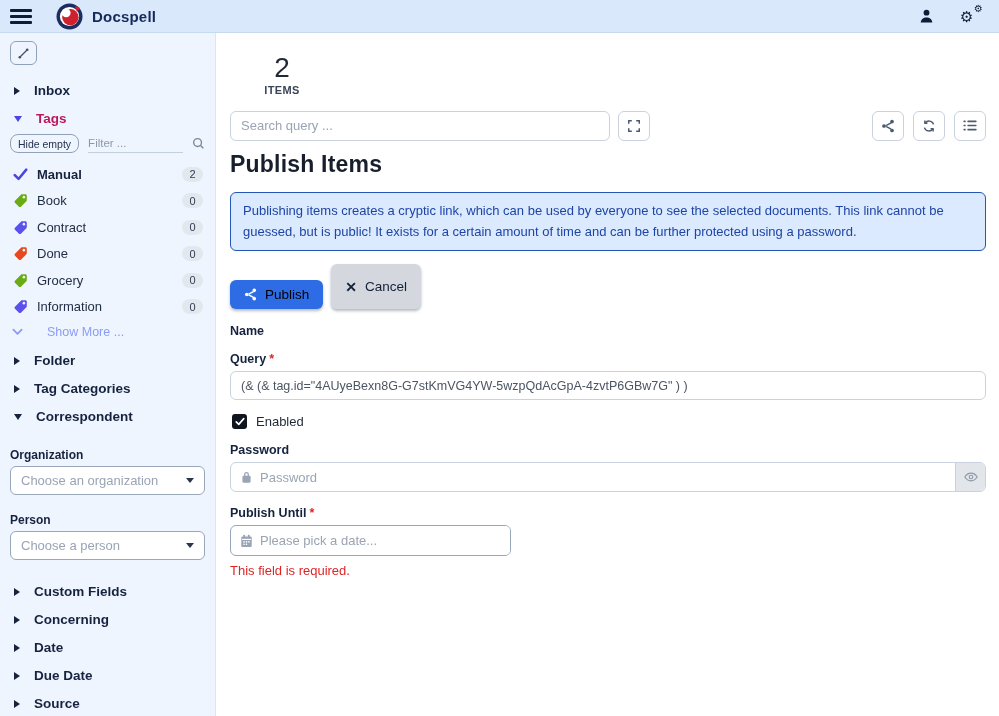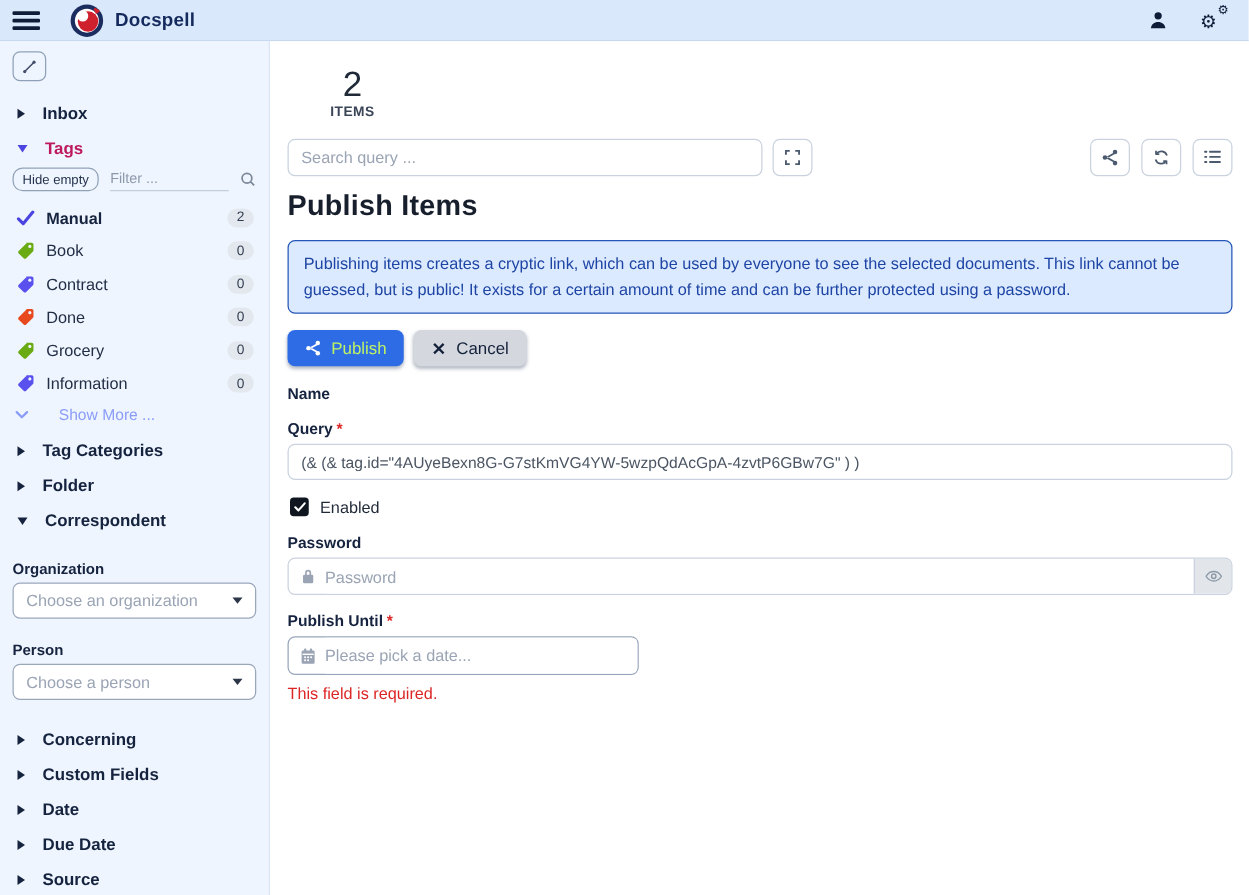--- a/index.html
+++ b/index.html
@@ -77,21 +77,21 @@
   .right-icons { margin-left: auto; display: flex; gap: 9px; }
 
   h1.page-heading { font-size: 23px; font-weight: 800; color: #181f2c; margin: 8px 0 14px 0; letter-spacing: .2px; }
 
   .alert { border: 1px solid #2456b8; background: #dbeafe; color: #1e45a5; border-radius: 6px;
            padding: 8px 12px; font-size: 13px; line-height: 1.6; margin-bottom: 13px; }
 
   .btn-row { display: flex; gap: 8px; margin-bottom: 15px; }
   .btn { display: inline-flex; align-items: center; gap: 8px; font-size: 13.5px; border: none;
          border-radius: 6px; padding: 7px 14px; cursor: pointer; box-shadow: 0 2px 3px rgba(40,60,90,.35); }
-  .btn-primary { background: #2e6ce6; color: #bef264; }
+  .btn-primary { background: #2e6ce6; color: #000000; margin-top: 16px; }
   .btn-secondary { background: #d4d8de; color: #13203a; }
   .btn .x { font-weight: 700; font-size: 14px; line-height: 1; }
 
   .form-group { margin-bottom: 14px; }
   .form-label { font-size: 12.5px; font-weight: 700; color: #16233f; margin-bottom: 5px; }
   .req { color: #dc2626; margin-left: 3px; }
   .text-input { width: 100%; height: 29px; border: 1px solid #c9d2de; border-radius: 6px;
                 padding: 0 10px; font-size: 13px; color: #3c4759; outline: none; }
   .text-input.focused { border: 2px solid #5d6e88; border-radius: 8px; height: 31px; }
   .mono-ish { font-size: 12.5px; color: #4b5563; }
@@ -245,26 +245,26 @@
 
     <div class="show-more">
       <svg width="11" height="8" viewBox="0 0 12 8" fill="none">
         <path d="M1.5 1.5L6 6l4.5-4.5" stroke="#8b9cf8" stroke-width="2" stroke-linecap="round" stroke-linejoin="round"></path>
       </svg>
       <span>Show More ...</span>
     </div>
 
     <div class="side-sec">
       <span class="tri-r"></span>
+      <span>Folder</span>
+    </div>
+
+    <div class="side-sec">
+      <span class="tri-r"></span>
       <span>Tag Categories</span>
-    </div>
-
-    <div class="side-sec">
-      <span class="tri-r"></span>
-      <span>Folder</span>
     </div>
 
     <div class="side-sec">
       <span class="tri-d"></span>
       <span>Correspondent</span>
     </div>
 
     <div class="field-label">Organization</div>
     <div class="side-select">
       <span class="ph">Choose an organization</span>
@@ -274,25 +274,25 @@
     <div class="field-label">Person</div>
     <div class="side-select">
       <span class="ph">Choose a person</span>
       <span class="chev-d"></span>
     </div>
 
     <div class="sec-gap"></div>
 
     <div class="side-sec">
       <span class="tri-r"></span>
+      <span>Custom Fields</span>
+    </div>
+    <div class="side-sec">
+      <span class="tri-r"></span>
       <span>Concerning</span>
-    </div>
-    <div class="side-sec">
-      <span class="tri-r"></span>
-      <span>Custom Fields</span>
     </div>
     <div class="side-sec">
       <span class="tri-r"></span>
       <span>Date</span>
     </div>
     <div class="side-sec">
       <span class="tri-r"></span>
       <span>Due Date</span>
     </div>
     <div class="side-sec">

